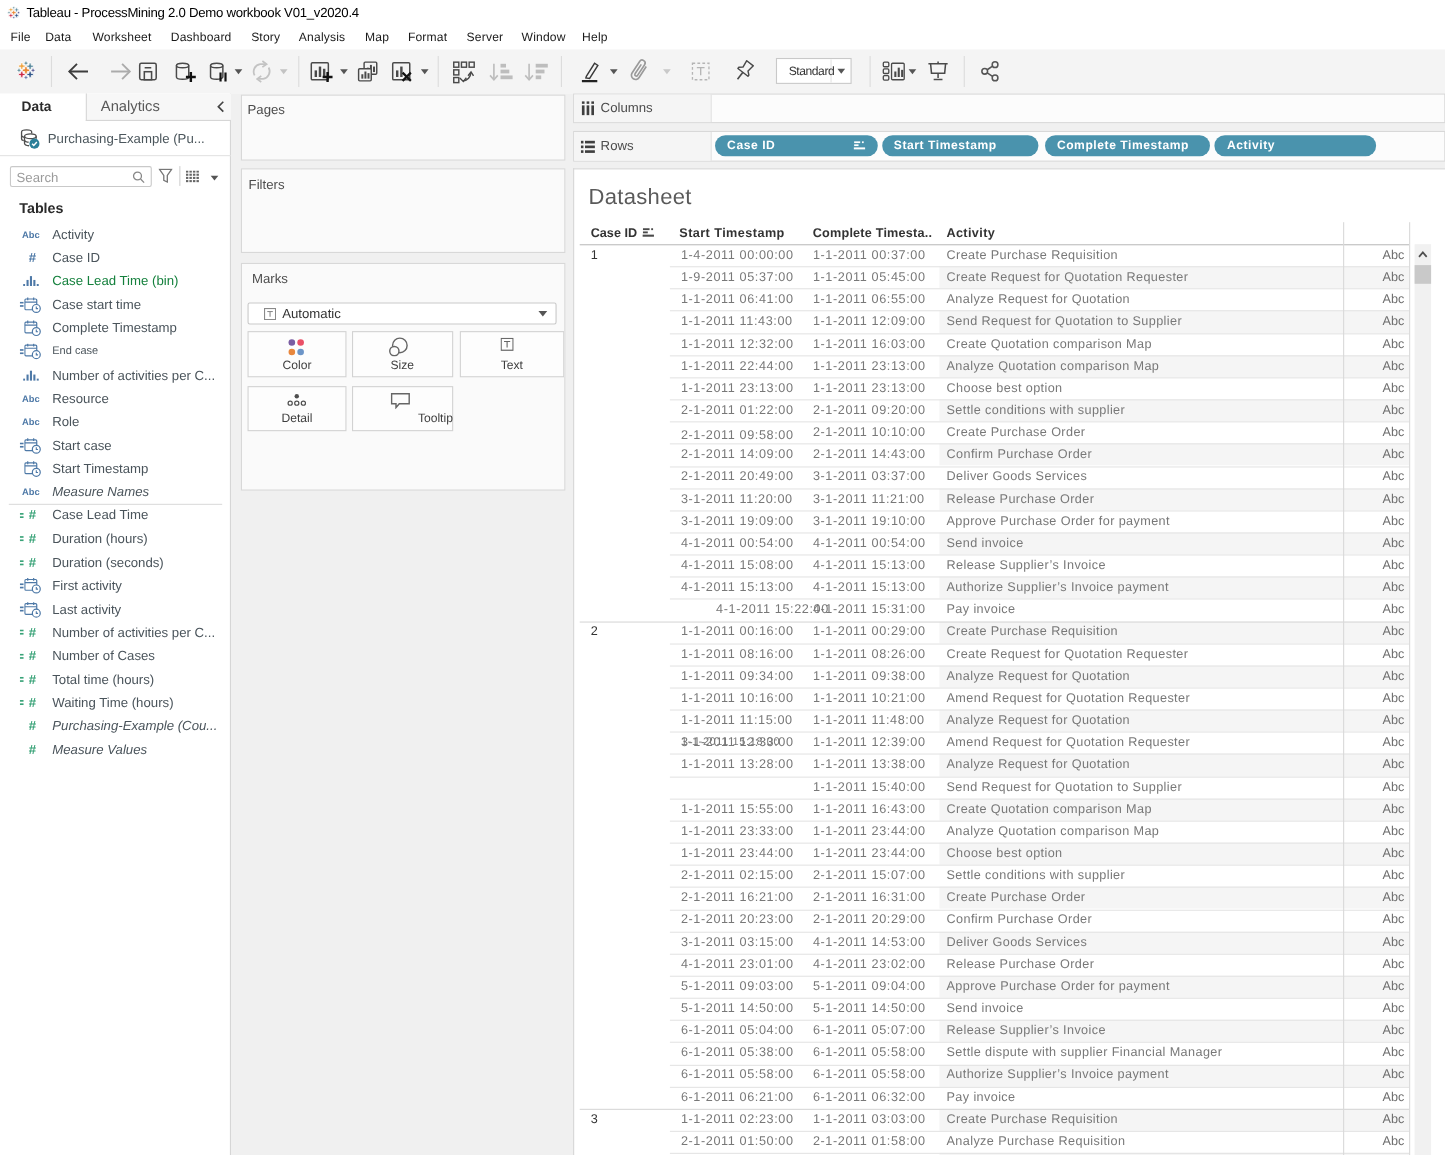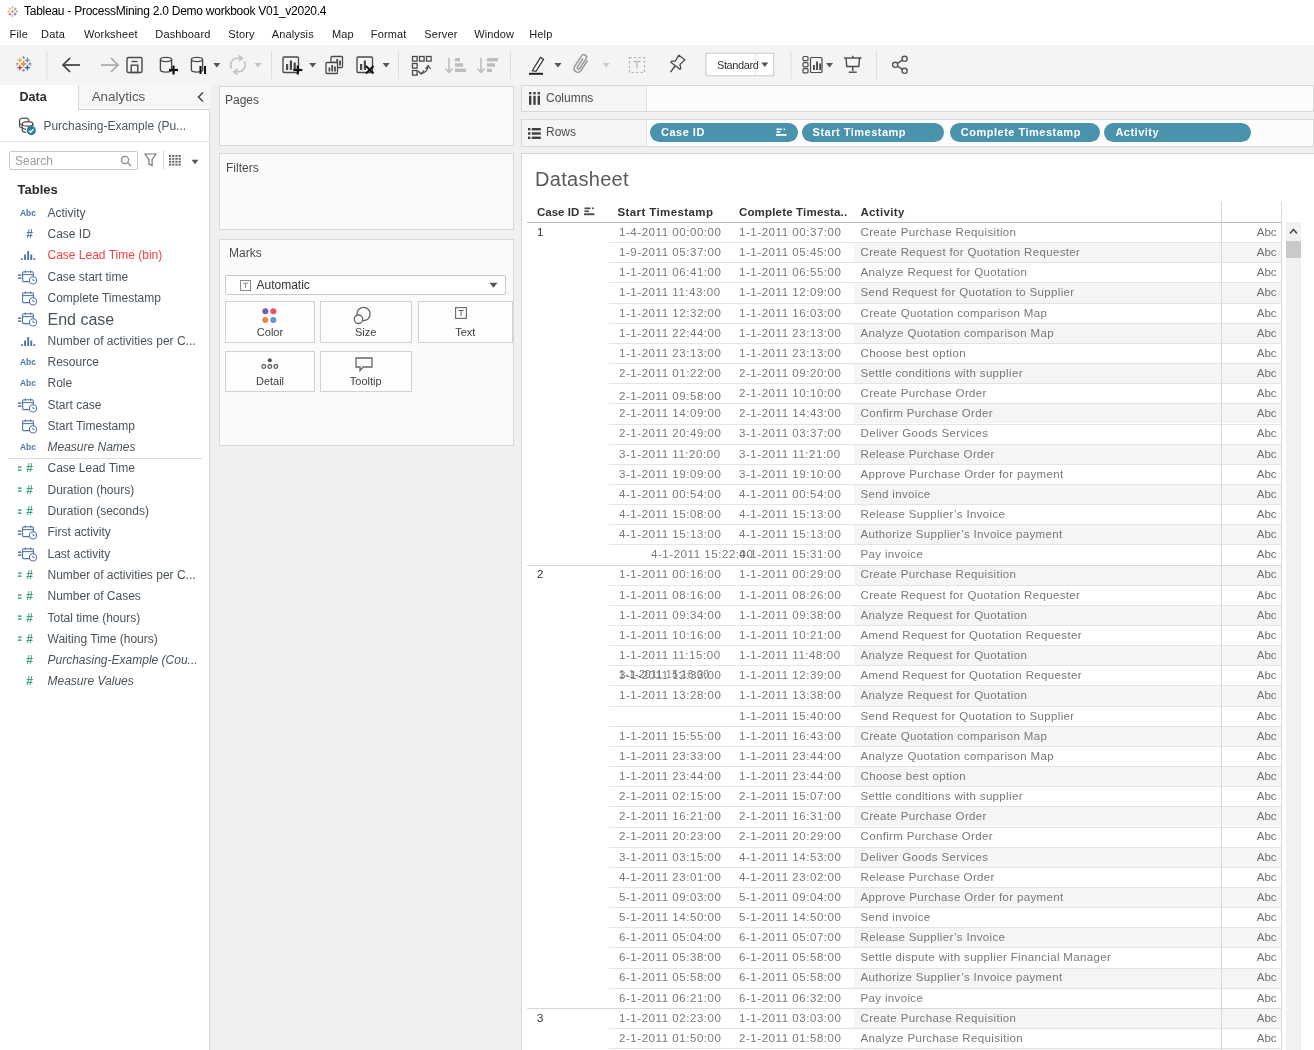--- a/index.html
+++ b/index.html
@@ -272,21 +272,21 @@
     <svg class="a" style="left:3px;top:2px" width="15" height="11" viewBox="0 0 15 11">
       <g fill="#4e79a7">
         <rect x="0" y="8.2" width="1.8" height="1.8"></rect>
         <rect x="3.1" y="4.5" width="1.9" height="5.5"></rect>
         <rect x="6.2" y="1" width="1.9" height="9"></rect>
         <rect x="9.3" y="4.5" width="1.9" height="5.5"></rect>
         <rect x="12.4" y="8.2" width="1.8" height="1.8"></rect>
       </g>
     </svg>
   </div>
-<div class="a" style="left:47.5px;top:248.4px;height:15px;line-height:15px;font-size:12px;color:#ef4444;white-space:nowrap">Case Lead Time (bin)</div>
+<div class="a" style="left:47.5px;top:248.4px;height:15px;line-height:15px;font-size:12px;color:#15803d;white-space:nowrap">Case Lead Time (bin)</div>
 <div class="a" style="left:18px;top:269.7px;width:20px;height:16px">
     <svg class="a" style="left:4px;top:0" width="16" height="15" viewBox="0 0 16 15">
       <g stroke="#4e79a7" fill="none" stroke-width="1.1">
         <rect x="0.6" y="1.8" width="10.8" height="9.8" rx="1"></rect>
         <line x1="3.2" y1="0.4" x2="3.2" y2="3"></line>
         <line x1="8.6" y1="0.4" x2="8.6" y2="3"></line>
         <line x1="0.6" y1="4.6" x2="11.4" y2="4.6"></line>
       </g>
       <circle cx="11" cy="10.4" r="3.6" fill="#fff" stroke="#4e79a7" stroke-width="1.1"></circle>
       <path d="M11 8.6 V10.6 H12.6" stroke="#4e79a7" stroke-width="1" fill="none"></path>
@@ -319,21 +319,21 @@
         <line x1="0.6" y1="4.6" x2="11.4" y2="4.6"></line>
       </g>
       <circle cx="11" cy="10.4" r="3.6" fill="#fff" stroke="#4e79a7" stroke-width="1.1"></circle>
       <path d="M11 8.6 V10.6 H12.6" stroke="#4e79a7" stroke-width="1" fill="none"></path>
     </svg>
     <svg class="a" style="left:0;top:4.5px" width="4" height="6" viewBox="0 0 4 6">
       <rect x="0" y="0.4" width="3.4" height="1.5" fill="#4e79a7"></rect>
       <rect x="0" y="3.4" width="3.4" height="1.5" fill="#4e79a7"></rect>
     </svg>
   </div>
-<div class="a" style="left:47.5px;top:312.3px;height:15px;line-height:15px;font-size:16px;color:#4a545b;white-space:nowrap">End case</div>
+<div class="a" style="left:47.5px;top:312.3px;height:15px;line-height:15px;font-size:10px;color:#4a545b;white-space:nowrap">End case</div>
 <div class="a" style="left:18px;top:333.6px;width:20px;height:16px">
     <svg class="a" style="left:3px;top:2px" width="15" height="11" viewBox="0 0 15 11">
       <g fill="#4e79a7">
         <rect x="0" y="8.2" width="1.8" height="1.8"></rect>
         <rect x="3.1" y="4.5" width="1.9" height="5.5"></rect>
         <rect x="6.2" y="1" width="1.9" height="9"></rect>
         <rect x="9.3" y="4.5" width="1.9" height="5.5"></rect>
         <rect x="12.4" y="8.2" width="1.8" height="1.8"></rect>
       </g>
     </svg>
@@ -519,21 +519,21 @@
   </svg>
 <div class="a" style="left:225px;top:350.8px;width:90px;height:41.5px;background:#fdfdfd;border:1px solid #d2d2d2"></div>
 <div class="a" style="left:225px;top:375.3px;width:90px;text-align:center;font-size:11px;color:#3f3f3f">Detail</div>
 <svg class="a" style="left:260px;top:357px" width="20" height="14" viewBox="0 0 20 14">
     <circle cx="9.8" cy="3.2" r="2" fill="#4f4f4f"></circle>
     <circle cx="3.8" cy="9.5" r="1.9" stroke="#4f4f4f" stroke-width="1.1" fill="none"></circle>
     <circle cx="9.8" cy="9.5" r="1.9" stroke="#4f4f4f" stroke-width="1.1" fill="none"></circle>
     <circle cx="15.8" cy="9.5" r="1.9" stroke="#4f4f4f" stroke-width="1.1" fill="none"></circle>
   </svg>
 <div class="a" style="left:319.7px;top:350.8px;width:92.0px;height:41.5px;background:#fdfdfd;border:1px solid #d2d2d2"></div>
-<div class="a" style="left:319.7px;top:375.3px;width:92.0px;text-align:center;font-size:11px;color:#3f3f3f">Tooltip</div>
+<div class="a" style="left:319.7px;top:375.3px;width:92.0px;text-align:right;font-size:11px;color:#3f3f3f">Tooltip</div>
 <svg class="a" style="left:355px;top:357px" width="18" height="15" viewBox="0 0 18 15">
     <path d="M1 1 H17 V10 H8 L5 13.5 V10 H1 Z" stroke="#666" stroke-width="1.3" fill="none"></path>
   </svg>
 <div class="a" style="left:520.7px;top:85.2px;width:793.3px;height:26.8px;background:#fcfcfc;border:1px solid #d8d8d8"></div>
 <div class="a" style="left:521.7px;top:86.2px;width:124.3px;height:24.8px;background:#f5f5f5"></div>
 <div class="a" style="left:646px;top:86.2px;width:1px;height:24.8px;background:#e0e0e0"></div>
 <svg class="a" style="left:527.5px;top:91.5px" width="13" height="13" viewBox="0 0 13 13">
     <g fill="#3f3f3f">
       <rect x="1" y="0" width="2.4" height="2.4"></rect>
       <rect x="5.3" y="0" width="2.4" height="2.4"></rect>

